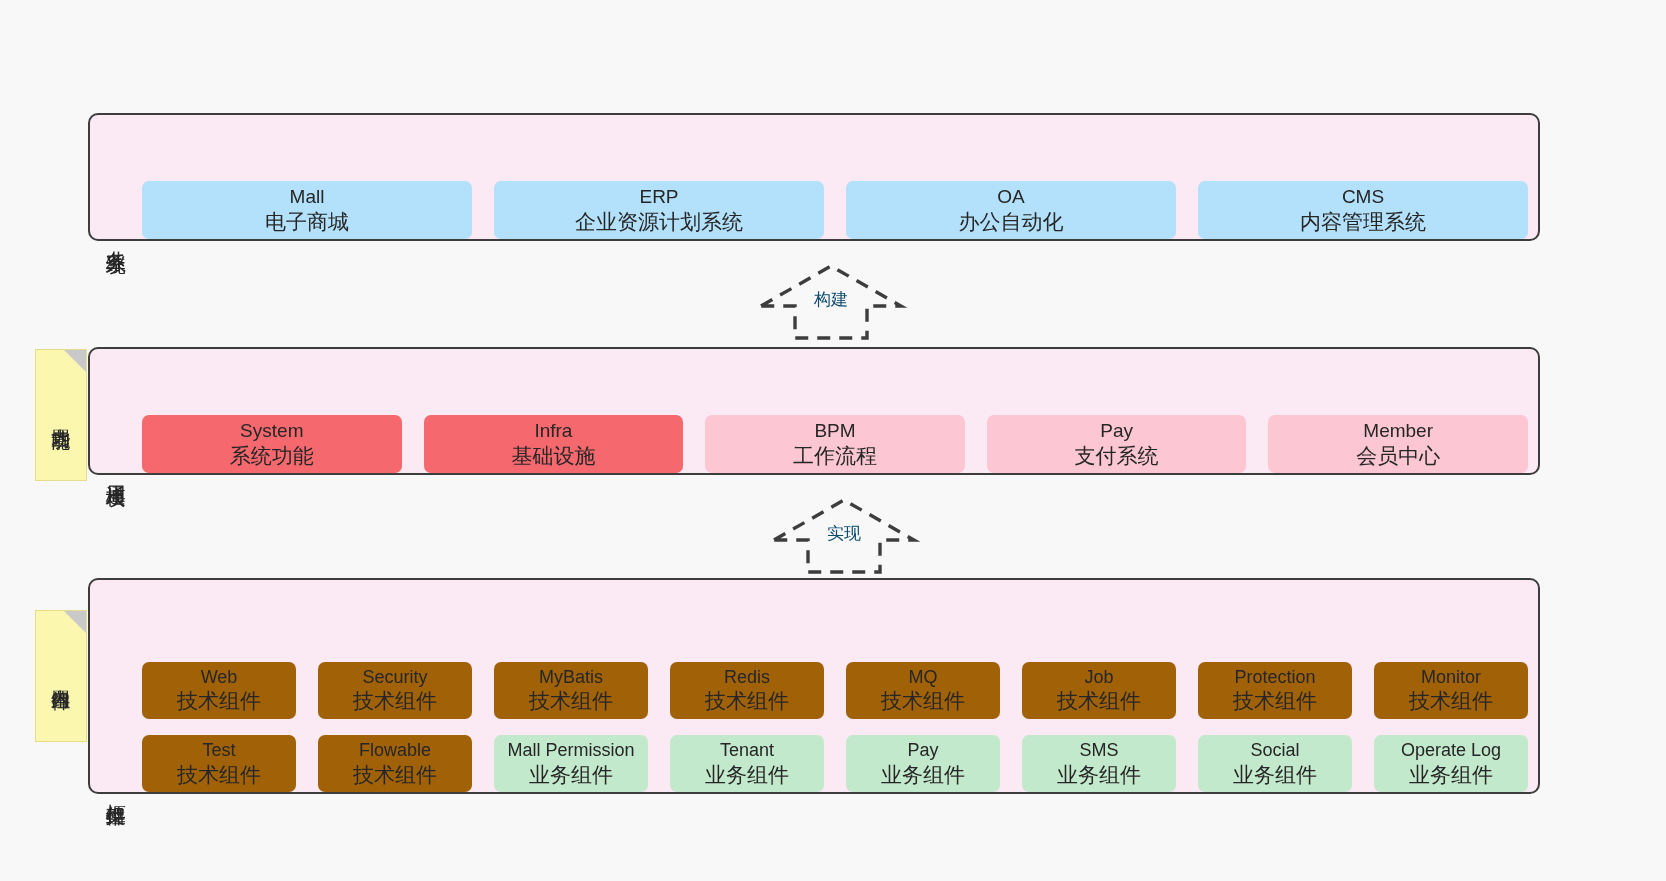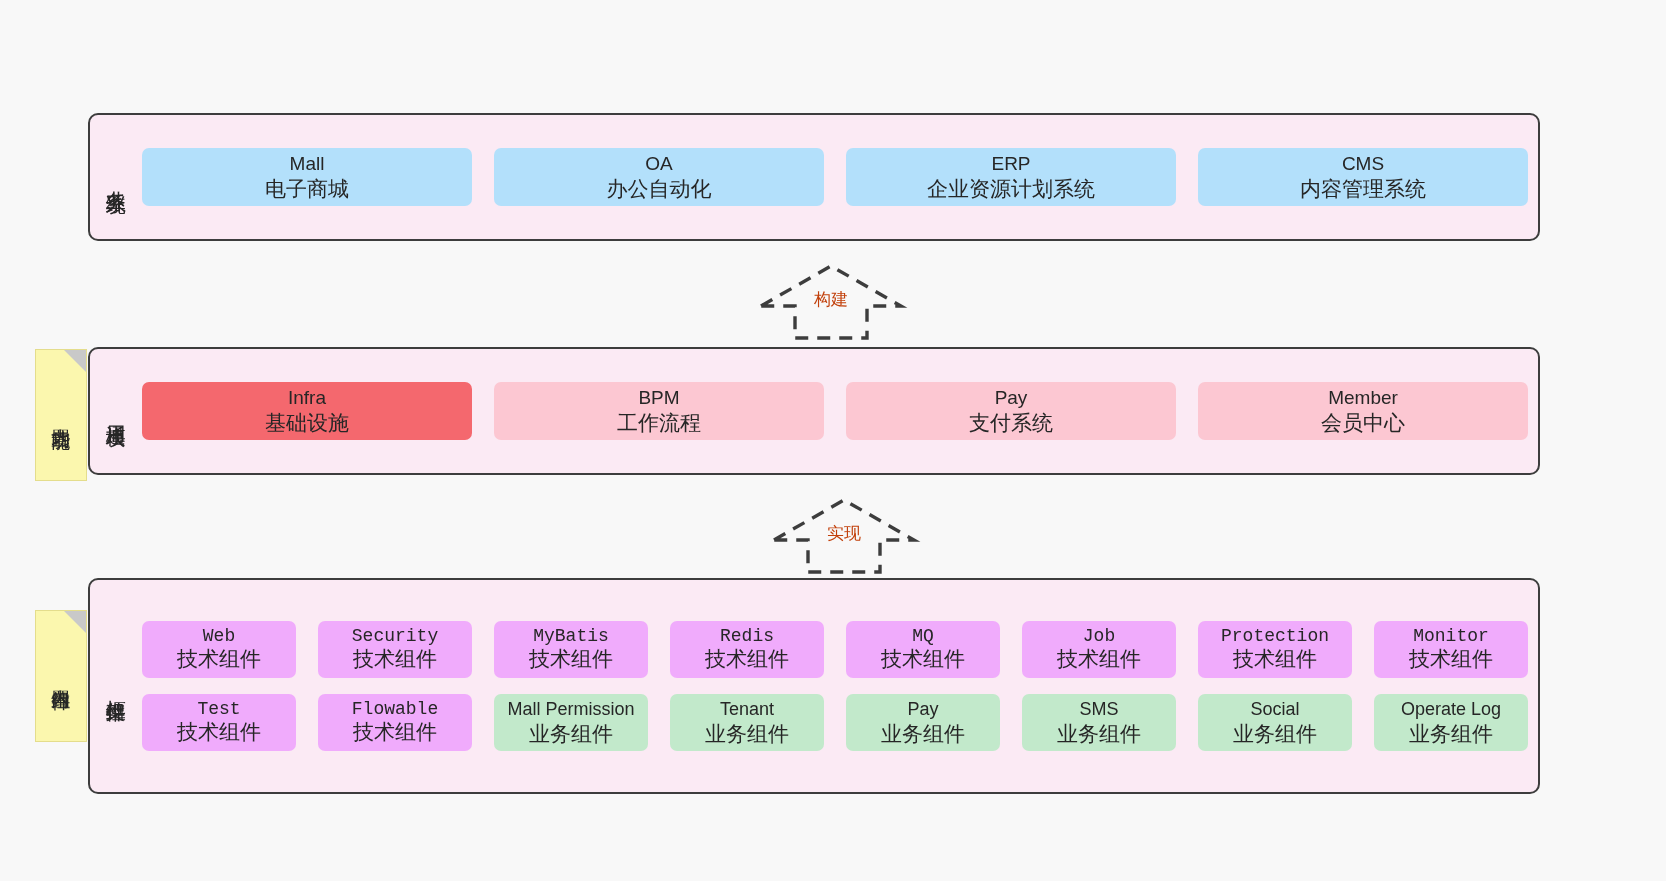--- a/index.html
+++ b/index.html
@@ -12,21 +12,21 @@
   }
   #canvas { position: relative; width: 1666px; height: 881px; background: #f8f8f8; }
 
   
   .layer {
     position: absolute;
     background: #fbeaf4;
     border: 2.2px solid #3d3d3d;
     border-radius: 10px;
     display: flex;
-    align-items: center;
+    align-items: flex-end;
   }
   .layer-title {
     width: 52px;
     flex: 0 0 52px;
     display: flex;
     align-items: center;
     justify-content: center;
     font-size: 20px;
     color: #262626;
     letter-spacing: 1px;
@@ -62,21 +62,21 @@
     line-height: 1.26;
     padding: 4px 6px;
   }
   .card .en { font-size: 19px; }
   .card .cn { font-size: 21px; }
   .card.compact .en { font-size: 18px; }
 
   .c-blue      { background: #b3e0fb; }
   .c-red       { background: #f4686e; }
   .c-pink      { background: #fcc7d2; }
-  .c-green     { background: #f0abfc; font-family: Liberation Mono, monospace; }
+  .c-green     { background: #a16207; }
   .c-lightgreen{ background: #c2e9cb; }
 
   
   .note {
     position: absolute;
     background: #fbf7ae;
     border: 1px solid #e4dd8c;
     display: flex;
     align-items: center;
     justify-content: center;
@@ -98,45 +98,45 @@
   }
 
   
   .arrow { position: absolute; }
   .arrow svg { display: block; overflow: visible; }
   .arrow .lbl {
     position: absolute;
     left: 50%;
     transform: translateX(-50%);
     font-size: 17px;
-    color: #c2410c;
+    color: #0c4a6e;
     white-space: nowrap;
     background: transparent;
   }
 </style>
 </head>
 <body>
 
 <div id="canvas">
 
   <div class="layer" id="layer-business" style="left:88px; top:113px; width:1452px; height:128px;">
     <div class="layer-title">业务系统</div>
     <div class="layer-body">
       <div class="row">
         <div class="card c-blue">
           <span class="en">Mall</span>
           <span class="cn">电子商城</span>
         </div>
         <div class="card c-blue">
+          <span class="en">ERP</span>
+          <span class="cn">企业资源计划系统</span>
+        </div>
+        <div class="card c-blue">
           <span class="en">OA</span>
           <span class="cn">办公自动化</span>
-        </div>
-        <div class="card c-blue">
-          <span class="en">ERP</span>
-          <span class="cn">企业资源计划系统</span>
         </div>
         <div class="card c-blue">
           <span class="en">CMS</span>
           <span class="cn">内容管理系统</span>
         </div>
       </div>
     </div>
   </div>
 
   <div class="arrow" id="arrow-build" style="left:757px; top:262px; width:148px; height:78px;">
@@ -148,20 +148,24 @@
 
   <div class="note" style="left:35px; top:349px; width:52px; height:132px;">
     <span>内置功能</span>
   </div>
 
   <div class="layer" id="layer-modules" style="left:88px; top:347px; width:1452px; height:128px;">
     <div class="layer-title">通用模块</div>
     <div class="layer-body">
       <div class="row">
         <div class="card c-red">
+          <span class="en">System</span>
+          <span class="cn">系统功能</span>
+        </div>
+        <div class="card c-red">
           <span class="en">Infra</span>
           <span class="cn">基础设施</span>
         </div>
         <div class="card c-pink">
           <span class="en">BPM</span>
           <span class="cn">工作流程</span>
         </div>
         <div class="card c-pink">
           <span class="en">Pay</span>
           <span class="cn">支付系统</span>

